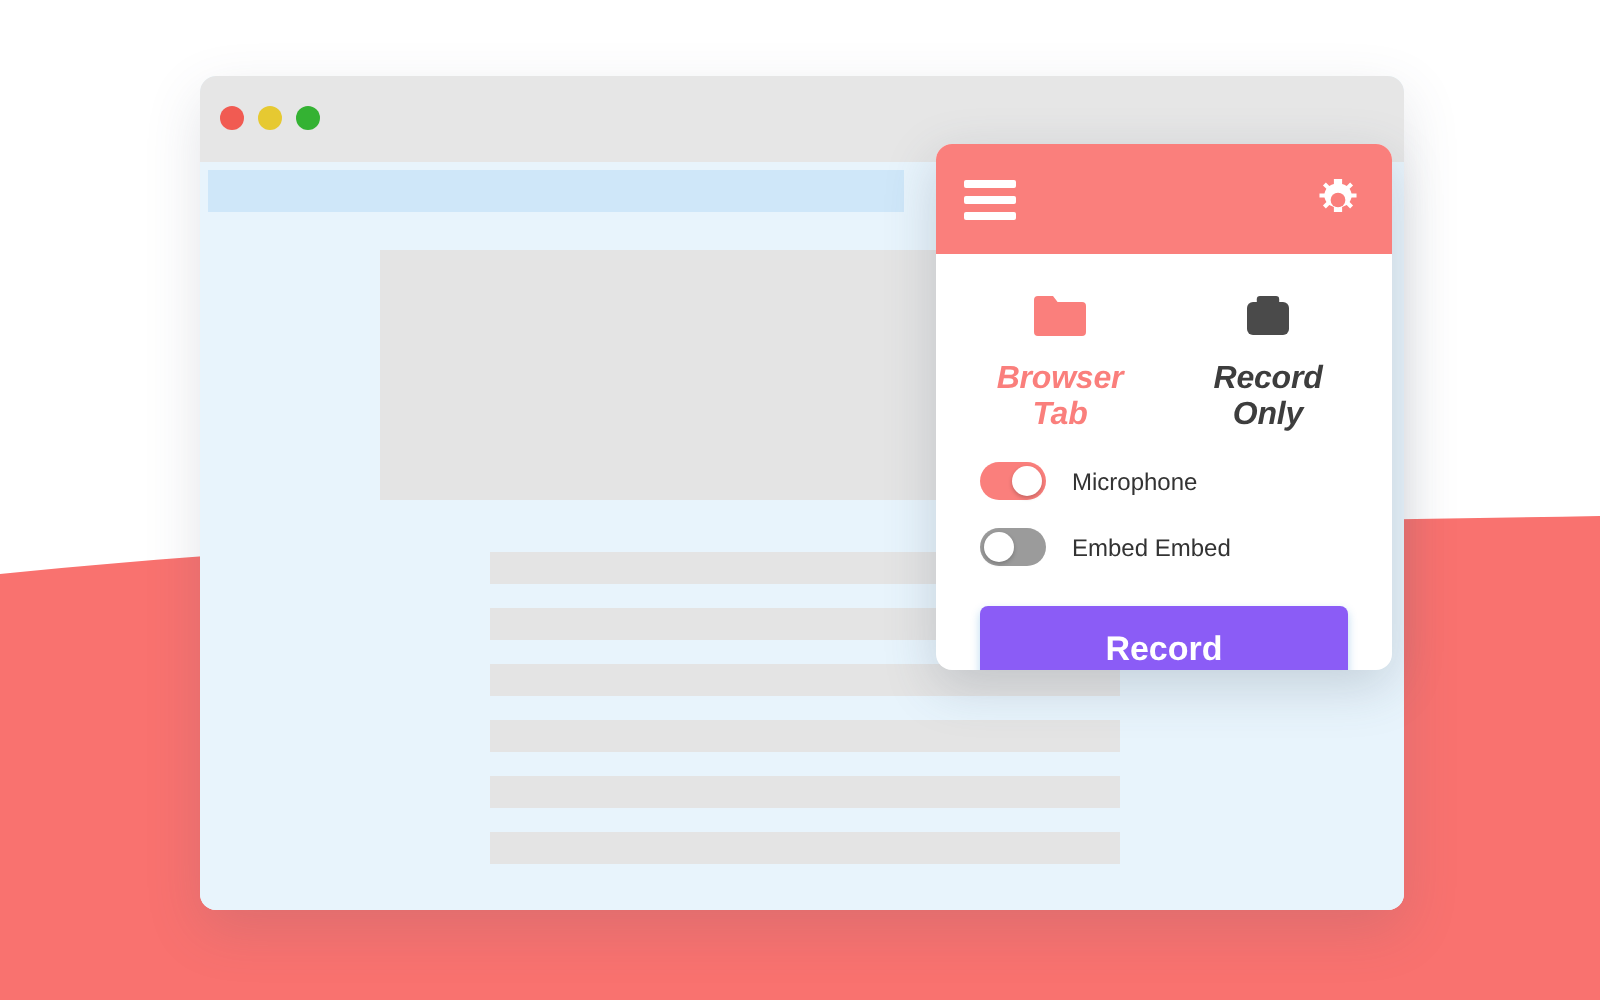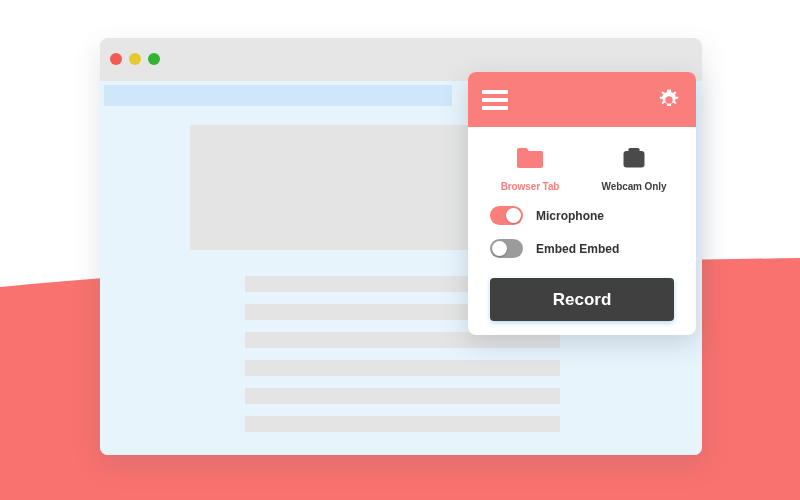--- a/index.html
+++ b/index.html
@@ -126,24 +126,25 @@
     cursor: pointer;
   }
   .source .glyph {
     height: 30px;
     display: flex;
     align-items: center;
     justify-content: center;
     margin-bottom: 7px;
   }
   .source .label {
-    font-size: 10px;
+    font-size: 16px;
     font-weight: bold;
     color: #3d3d3d;
     letter-spacing: -0.1px;
+    font-style: italic;
   }
   .source.active .label { color: #fa7f7c; }
 
   .toggles {
     padding: 14px 0 0 22px;
   }
   .toggle-row {
     display: flex;
     align-items: center;
     gap: 13px;
@@ -162,33 +163,33 @@
     position: absolute;
     top: 2px; left: 2px;
     width: 15px; height: 15px;
     border-radius: 50%;
     background: #ffffff;
     box-shadow: 0 1px 2px rgba(0,0,0,0.22);
   }
   .switch.on .knob { left: 16px; }
   .toggle-label {
     font-size: 12px;
-    font-weight: bold;
+    font-weight: normal;
     color: #333333;
     text-align: center;
   }
 
   .record-wrap { padding: 6px 22px 0 22px; }
   .record-button {
     display: block;
     width: 100%;
     height: 43px;
     border: none;
     border-radius: 4px;
-    background: #404040;
+    background: #8b5cf6;
     color: #ffffff;
     font-family: "Liberation Sans", sans-serif;
     font-size: 17px;
     font-weight: bold;
     cursor: pointer;
     box-shadow: 0 2px 5px rgba(0,120,200,0.28);
   }
 </style>
 </head>
 <body>
@@ -249,21 +250,21 @@
       </div>
 
 
       <div class="source">
         <div class="glyph">
           <svg width="30" height="26" viewBox="0 0 30 26">
             <path fill="#4a4a4a" d="M11 2 h8 a1.6 1.6 0 0 1 1.6 1.6 V5 H9.4 V3.6 A1.6 1.6 0 0 1 11 2 z"></path>
             <rect x="4.5" y="5" width="21" height="16.5" rx="3" fill="#4a4a4a"></rect>
           </svg>
         </div>
-        <div class="label">Webcam Only</div>
+        <div class="label">Record Only</div>
       </div>
     </div>
 
     <div class="toggles">
       <div class="toggle-row">
         <span class="switch on">
           <span class="knob"></span>
         </span>
         <span class="toggle-label">Microphone</span>
       </div>

